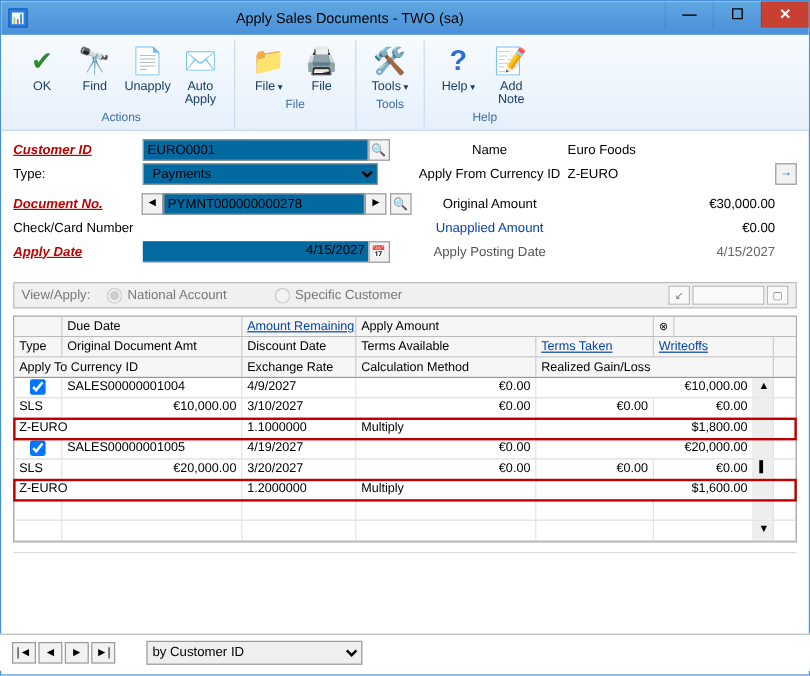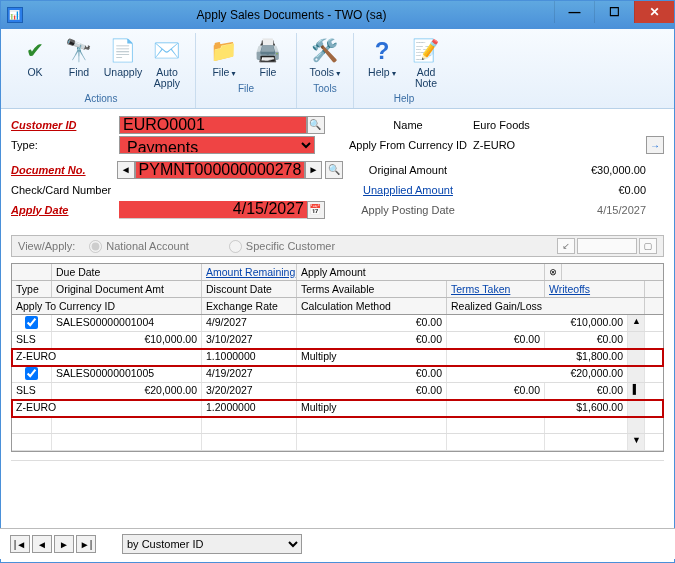--- a/index.html
+++ b/index.html
@@ -71,28 +71,28 @@
   color: #3a6ea5; font-size: 10px; padding: 2px 0 2px 0;
 }
 
 
 .form {
   padding: 6px 10px;
 }
 .row { display: flex; align-items: center; height: 19px; }
 .row + .row { margin-top: 1px; }
 .row label.lbl { width: 108px; }
-.row .link { color: #0645ad; text-decoration: underline; cursor: pointer; }
+.row .link { color: #0645ad; cursor: pointer; }
 .row .red { color: #c00000; font-weight: bold; text-decoration: underline; font-style: italic; }
 .row input.txt, .row select.sel {
   border: 1px solid #999;
   height: 18px;
-  font-size: 16px;
+  font-size: 11px;
   padding: 1px 3px;
-  background: #ef4444;
+  background: #0369a1;
 }
 .row .lookup-btn, .row .arrow-btn, .row .cal-btn {
   width: 18px; height: 18px;
   border: 1px solid #999;
   display: inline-flex; align-items: center; justify-content: center;
   background: #f2f2f2;
   font-size: 10px;
   cursor: pointer;
 }
 .col-left { width: 332px; display: flex; align-items: center; }

